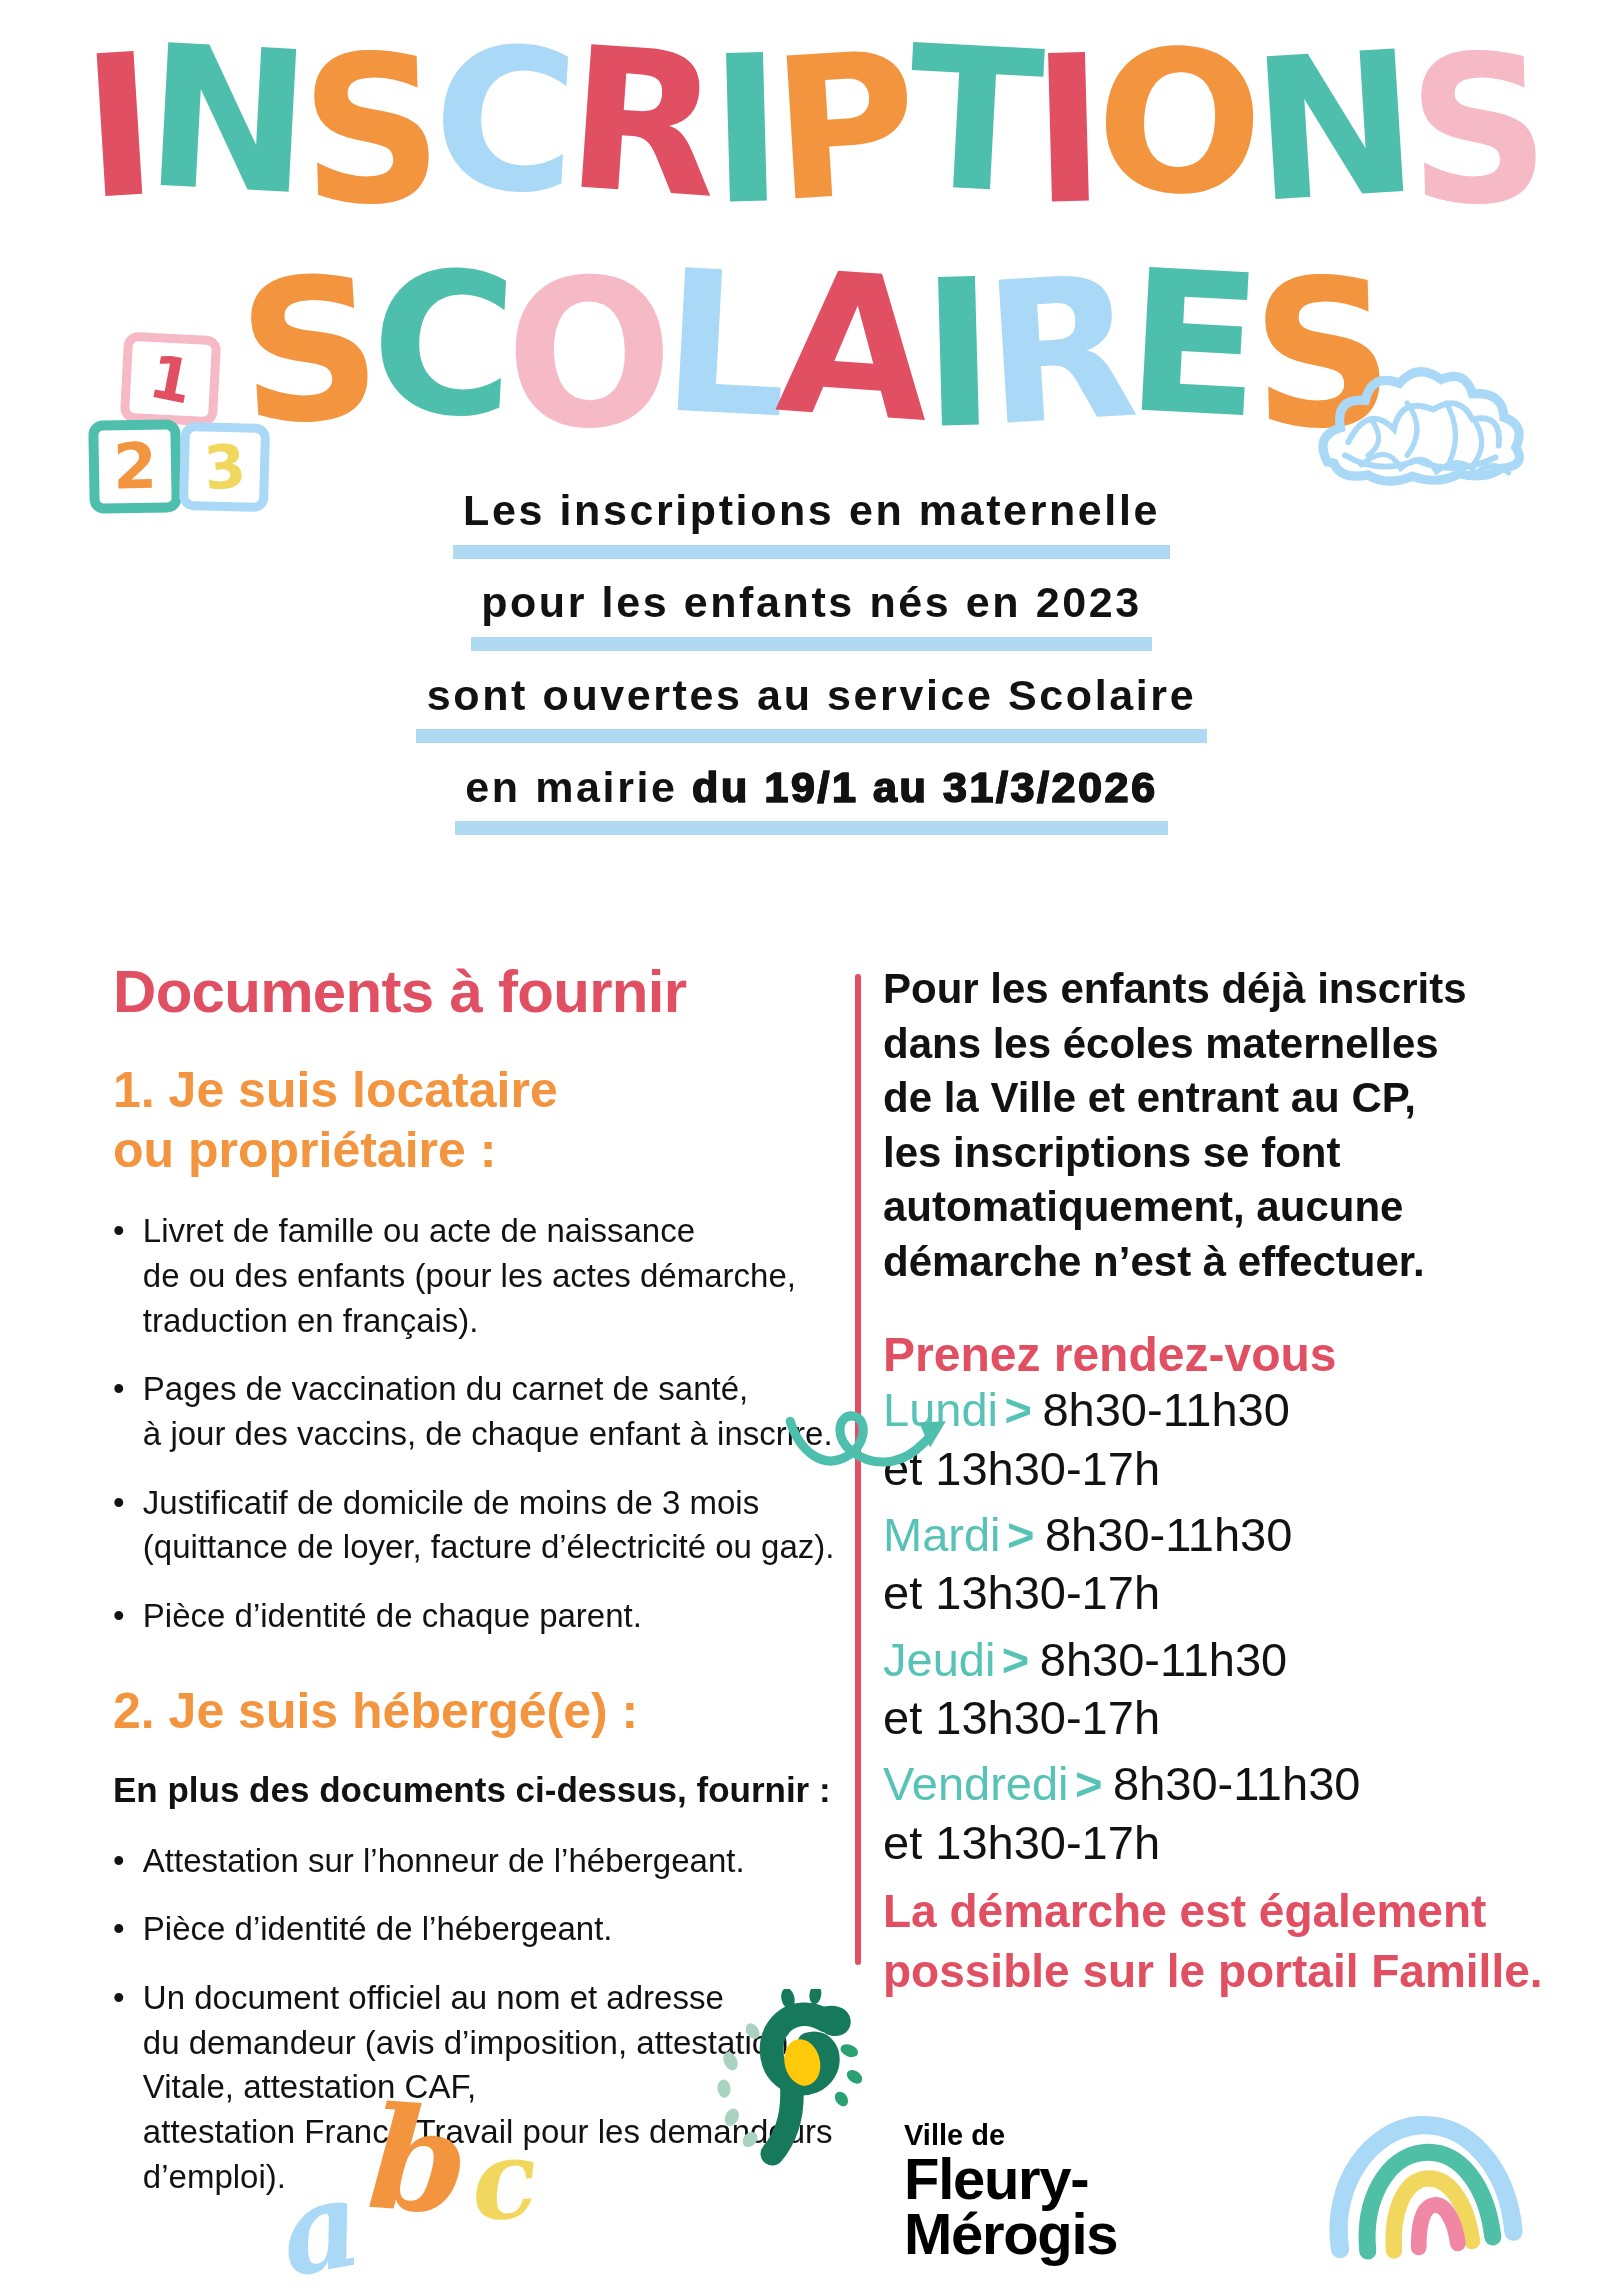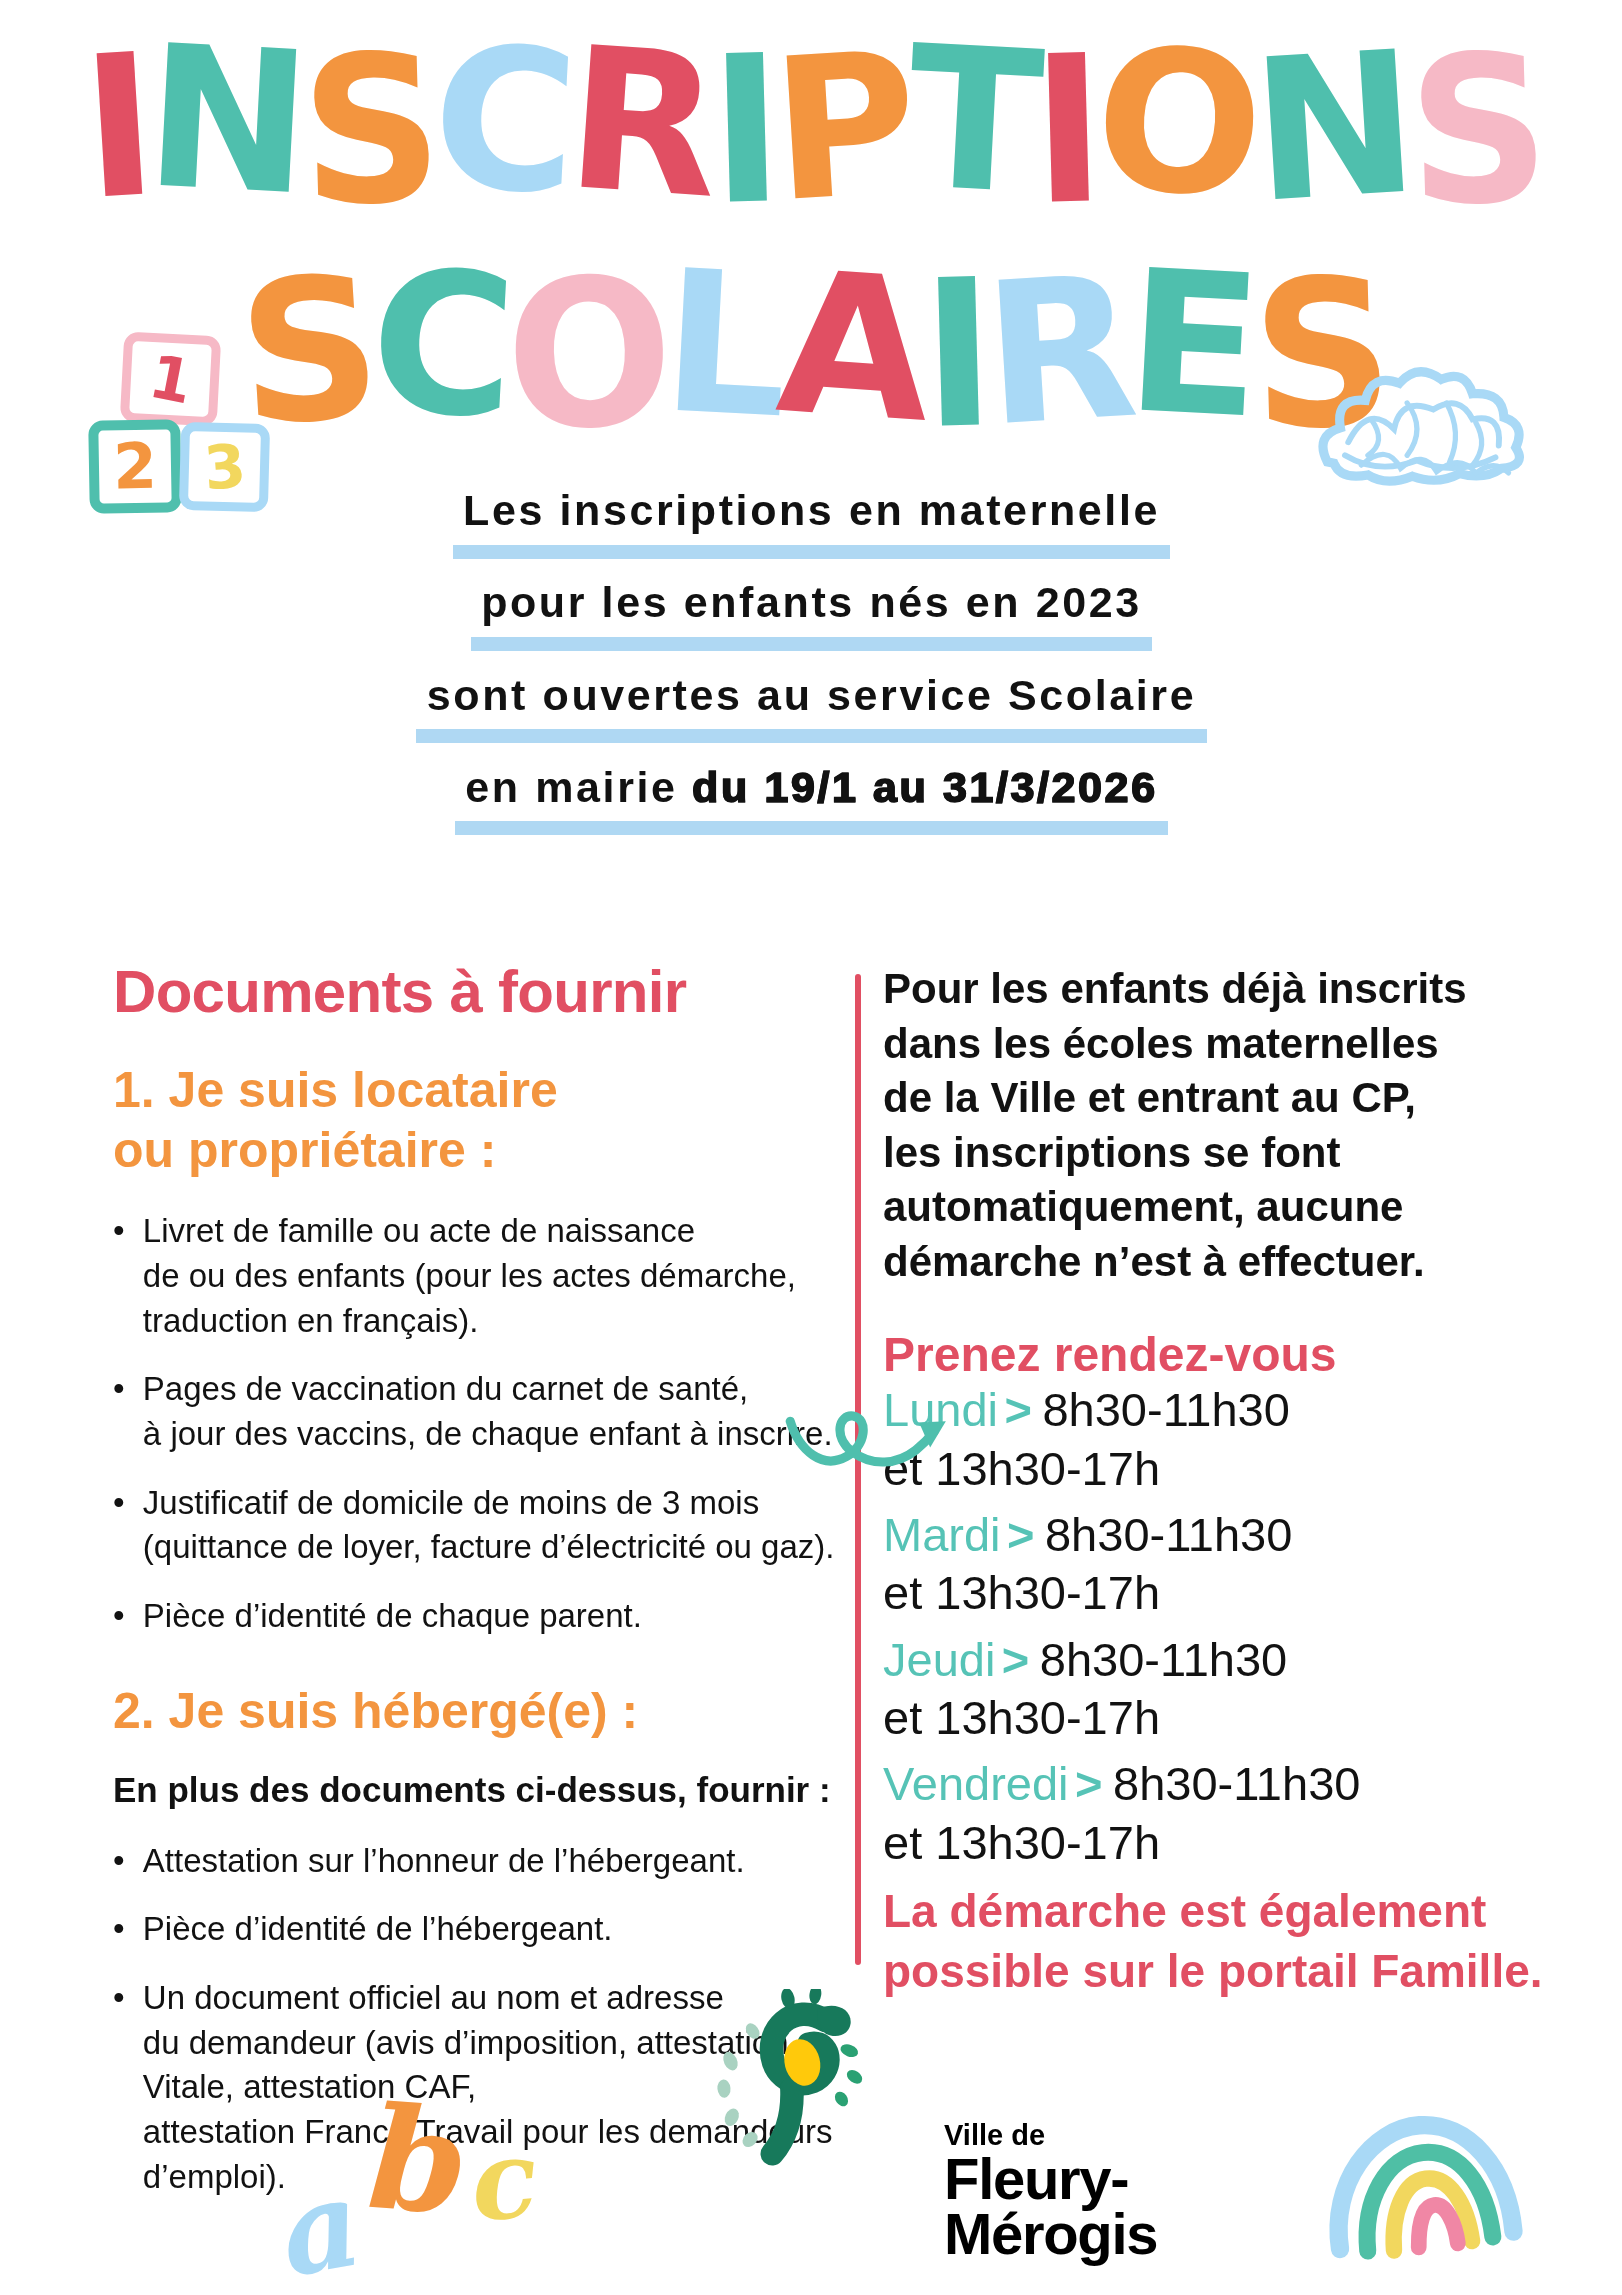--- a/index.html
+++ b/index.html
@@ -84,21 +84,21 @@
   .portal-note{color:var(--crimson);font-size:46px;font-weight:700;line-height:1.3;white-space:pre-line;}
 
   
   .abc{position:absolute;left:281px;top:2081px;width:275px;height:209px;font-family:"DejaVu Serif",serif;font-style:italic;}
   .abc span{position:absolute;font-weight:bold;}
   .abc .a{color:var(--blue);font-size:121px;left:0;top:75px;transform:rotate(-10deg);}
   .abc .b{color:var(--orange);font-size:141px;left:88px;top:-3.3px;transform:rotate(4deg);}
   .abc .c{color:var(--yellow);font-size:108px;left:190px;top:36px;transform:rotate(-5deg);}
 
   .logo{position:absolute;left:690px;top:1989px;}
-  .logo-text{position:absolute;left:944px;top:2119px;color:#000;}
+  .logo-text{position:absolute;left:904px;top:2119px;color:#000;}
   .logo-text .small{font-size:29px;font-weight:700;letter-spacing:0;}
   .logo-text .big{font-size:58px;font-weight:700;letter-spacing:-1.3px;line-height:0.94;}
 </style>
 </head>
 <body>
 
 <div class="page">
 
   <div class="title">
     <span class="row row1"><span class="c-r">I</span><span class="c-t">N</span><span class="c-o">S</span><span class="c-b">C</span><span class="c-r">R</span><span class="c-t">I</span><span class="c-o">P</span><span class="c-t">T</span><span class="c-r">I</span><span class="c-o">O</span><span class="c-t">N</span><span class="c-p">S</span></span>

